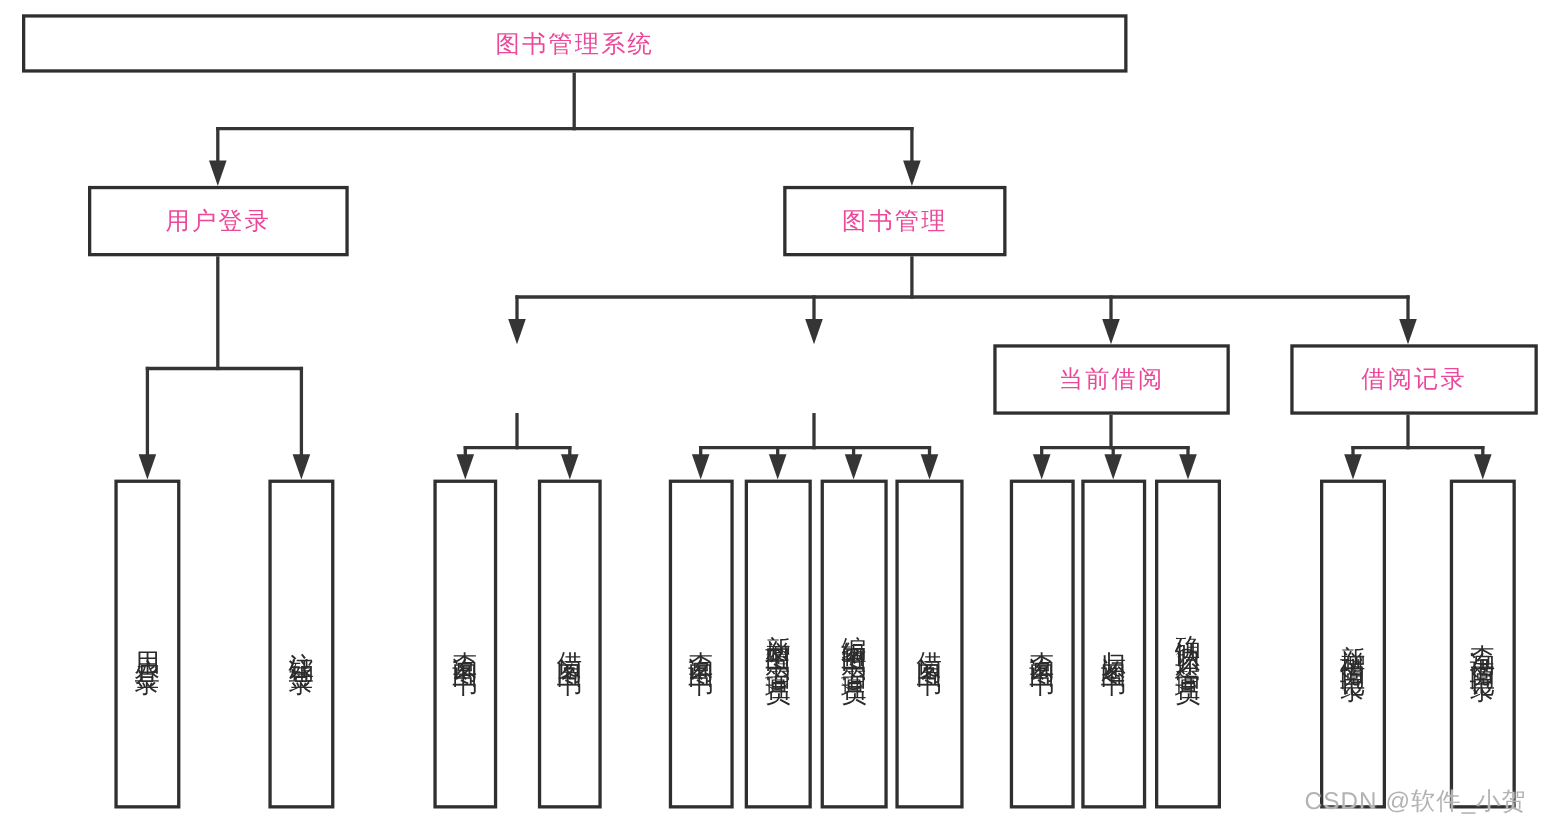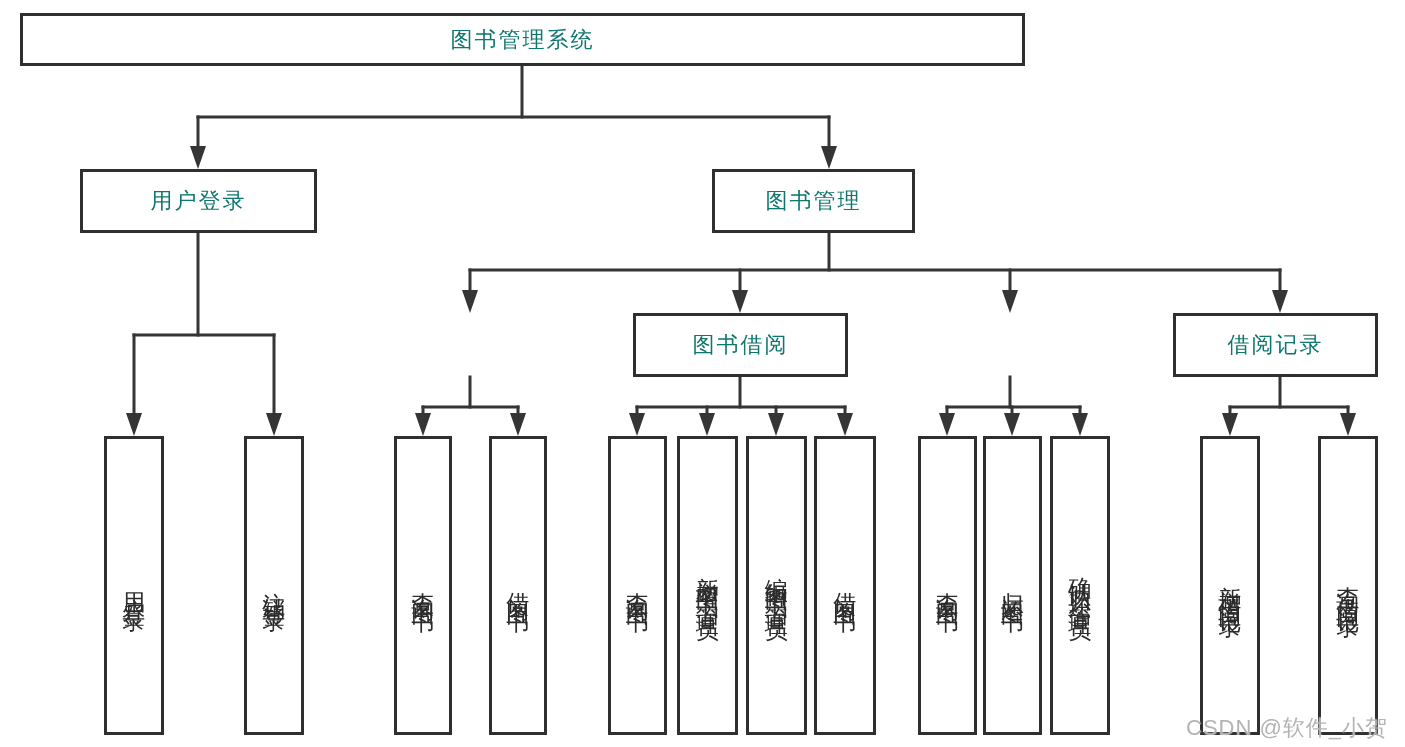--- a/index.html
+++ b/index.html
@@ -10,21 +10,21 @@
     overflow:hidden;
     font-family:"Liberation Sans", sans-serif;
   }
   #connectors{position:absolute;left:0;top:0;width:1405px;height:747px;}
   .hbox{
     position:absolute;
     box-sizing:border-box;
     border:3px solid #2f2f2f;
     background:#ffffff;
     display:flex;align-items:center;justify-content:center;
-    font-size:22px;color:#0f766e;letter-spacing:2px;
+    font-size:22px;color:#ec4899;letter-spacing:2px;
     z-index:2;
   }
   .vbox{
     position:absolute;
     box-sizing:border-box;
     border:3px solid #2f2f2f;
     background:#ffffff;
     display:flex;align-items:center;justify-content:center;
     z-index:2;
   }
@@ -103,22 +103,22 @@
       <polygon points="1222,413 1238,413 1230,436" fill="#353535"></polygon>
       <line x1="1348" y1="407" x2="1348" y2="418" stroke="#353535" stroke-width="3" stroke-linecap="square"></line>
       <polygon points="1340,413 1356,413 1348,436" fill="#353535"></polygon>
     </svg>
 
   <div class="hbox" style="left:20px;top:13px;width:1005px;height:53px">图书管理系统</div>
 
   <div class="hbox" style="left:80px;top:169px;width:237px;height:64px">用户登录</div>
   <div class="hbox" style="left:712px;top:169px;width:203px;height:64px">图书管理</div>
 
-  <div class="hbox" style="left:633px;top:313px;width:215px;height:64px">图书借阅</div>
-  <div class="hbox" style="left:1173px;top:313px;width:205px;height:64px">借阅记录</div>
+  <div class="hbox" style="left:903px;top:313px;width:215px;height:64px">当前借阅</div>
+  <div class="hbox" style="left:1173px;top:313px;width:225px;height:64px">借阅记录</div>
 
   <div class="vbox" style="left:104px;top:436px;width:60px;height:299px">
     <span class="vtext">用户登录</span>
   </div>
   <div class="vbox" style="left:244px;top:436px;width:60px;height:299px">
     <span class="vtext">注销登录</span>
   </div>
 
   <div class="vbox" style="left:394px;top:436px;width:58px;height:299px">
     <span class="vtext">查询图书</span>

